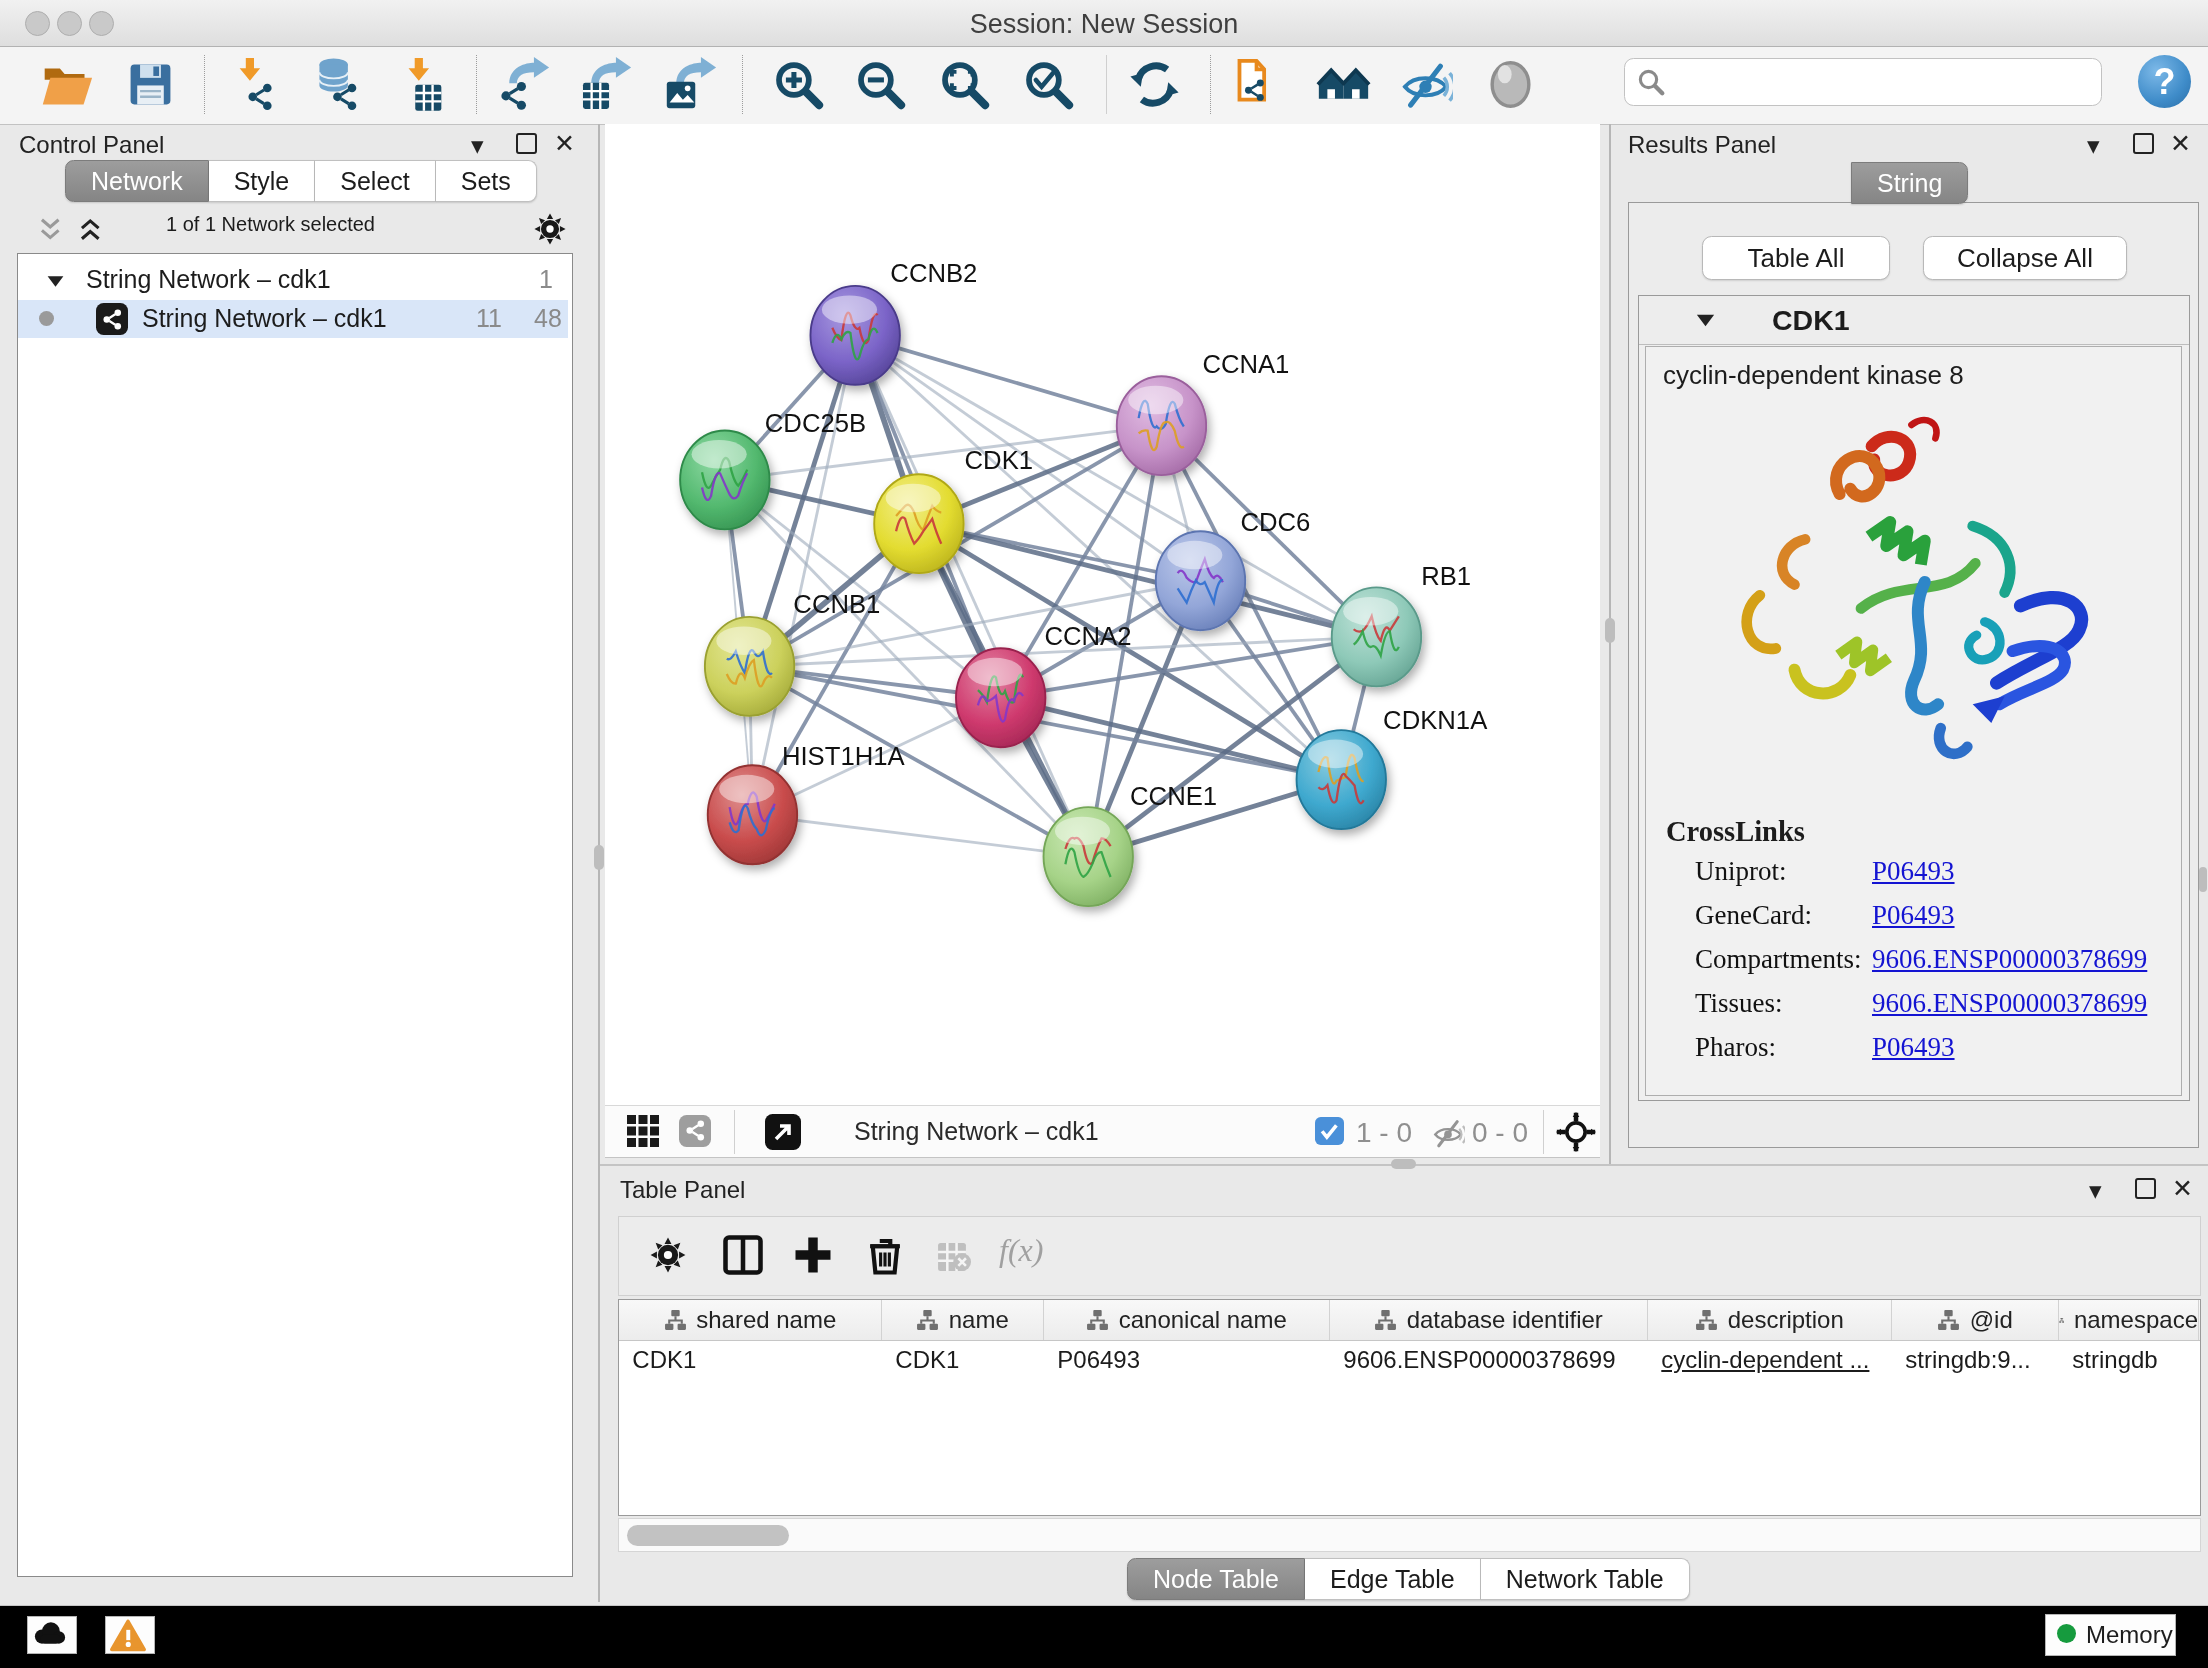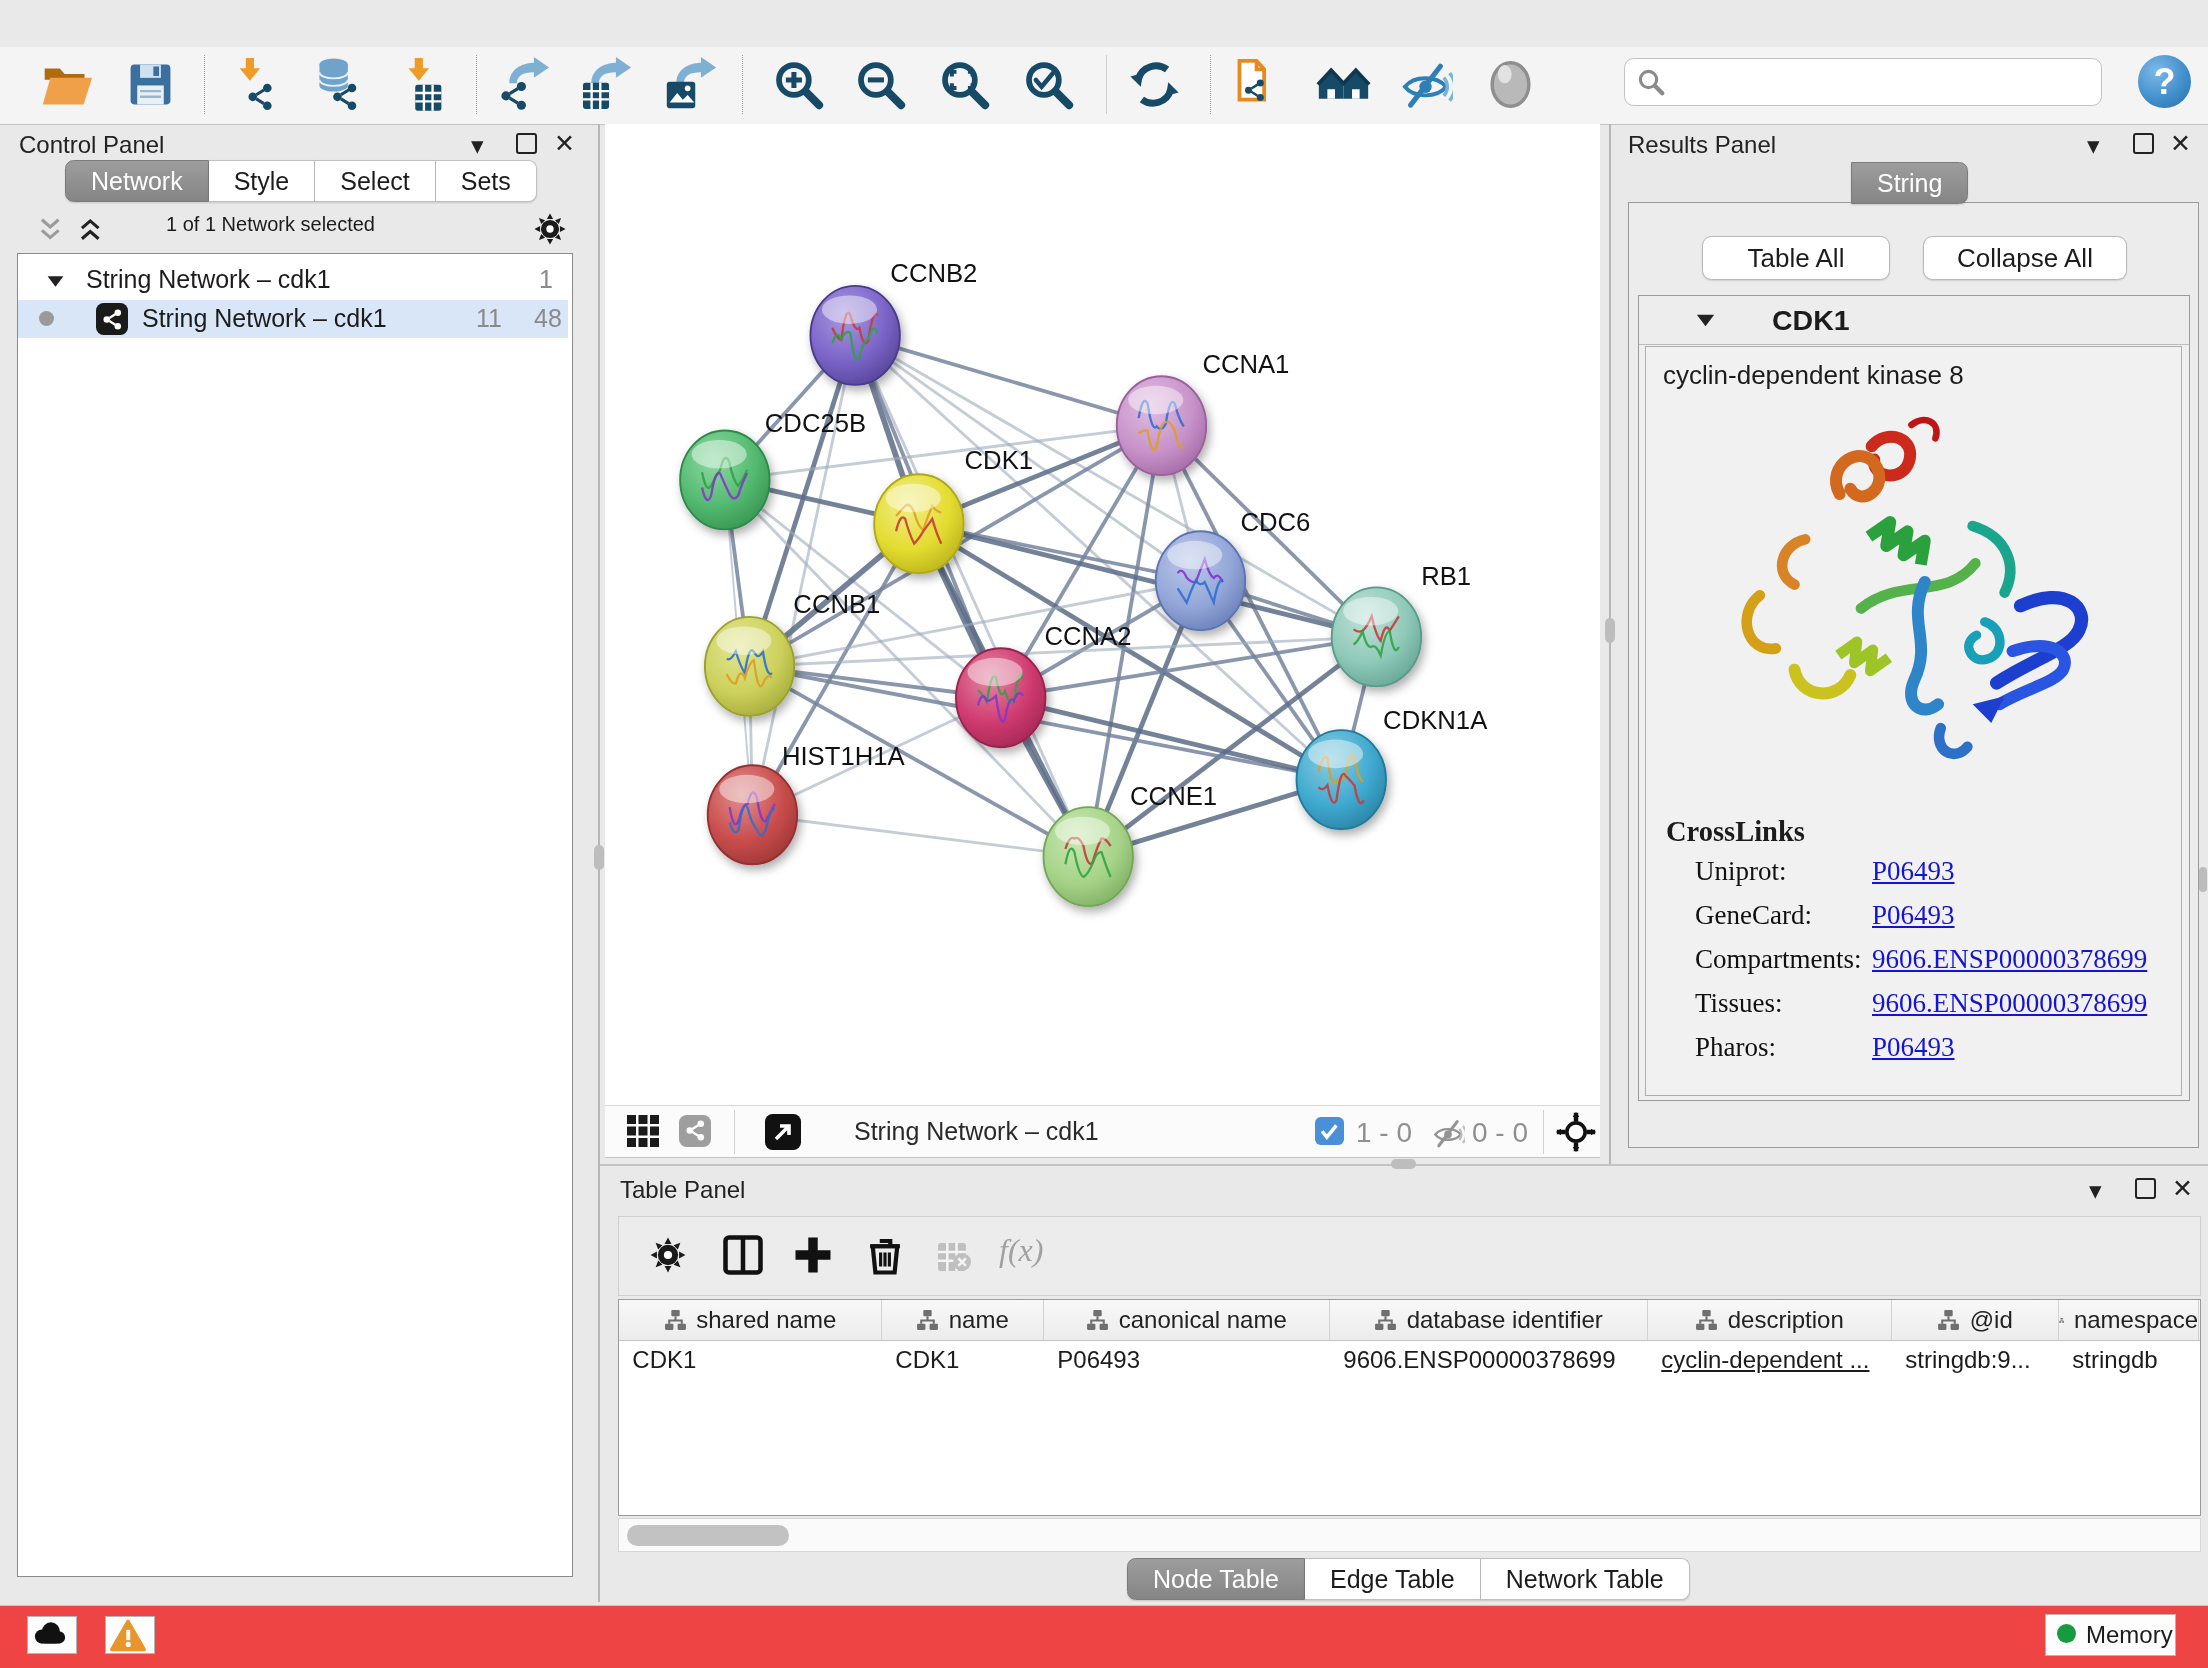--- a/index.html
+++ b/index.html
@@ -82,21 +82,21 @@
   .th{position:relative;height:40px;border-right:1px solid #d2d2d2;font-size:24px;color:#222;
       display:flex;align-items:center;justify-content:center;gap:9.5px;box-sizing:border-box;cursor:pointer;}
   .treeic{width:23px;height:23px;color:#6f6f6f;}
   .trow{display:flex;height:38px;}
   .td{height:38px;line-height:38px;padding-left:13.3px;font-size:24px;box-sizing:border-box;
       white-space:nowrap;overflow:hidden;}
   .hscroll{left:618px;top:1518px;width:1581px;height:32px;background:#fafafa;border:1px solid #d5d5d5;}
   .hthumb{position:absolute;left:7.6px;top:5.7px;width:162px;height:21px;border-radius:10.5px;background:#c2c2c2;cursor:pointer;}
 
   
-  .statusbar{left:0;top:1605px;width:2208px;height:63px;background:#ef4444;border-top:1.9px solid #c6c6c6;}
+  .statusbar{left:0;top:1605px;width:2208px;height:63px;background:#000000;border-top:1.9px solid #c6c6c6;}
   .sq-btn{position:absolute;top:9.5px;width:48px;height:36px;background:#fdfdfd;border:1.9px solid #b5b5b5;cursor:pointer;}
   .mem-btn{position:absolute;right:32px;top:7.6px;width:129px;height:40px;background:#fdfdfd;border:1.9px solid #b5b5b5;
            font-size:24px;cursor:pointer;}
   .mem-dot{position:absolute;left:11.4px;top:9.5px;width:19px;height:19px;border-radius:50%;background:#169b3e;}
   .mem-label{position:absolute;left:40px;top:6.7px;}
 </style>
 </head>
 <body>
 
 <svg width="0" height="0" style="position:absolute">
@@ -154,20 +154,26 @@
     <symbol id="sym-crosshair" viewBox="0 0 48 48">
       <circle cx="24" cy="24" r="11" fill="none" stroke="#111" stroke-width="4.4"></circle>
       <path d="M24 1v10M24 37v10M1 24h10M37 24h10" stroke="#111" stroke-width="5.4"></path>
       <path d="M24 0l4 6h-8zM24 48l-4-6h8zM0 24l6-4v8zM48 24l-6 4v-8z" fill="#111"></path>
     </symbol>
   </defs>
 </svg>
 
 <div class="window">
 
+  <div class="abs titlebar">
+    <span class="tlight" style="left:25px"></span>
+    <span class="tlight" style="left:57px"></span>
+    <span class="tlight" style="left:89px"></span>
+    <div class="title-text">Session: New Session</div>
+  </div>
 
   <div class="abs toolbar">
     <svg class="ticon" style="left:39px" viewBox="0 0 58 58">
       <path fill="#b06a10" d="M6 12h16l5 6h21v6H6z"></path>
       <path fill="#f0a048" d="M4 50 12 22h44l-9 28z"></path>
     </svg>
     <svg class="ticon" style="left:123px" viewBox="0 0 58 58">
       <rect x="8" y="8" width="42" height="42" rx="4" fill="#3a6f9f"></rect>
       <rect x="18" y="8" width="22" height="14" fill="#cfe0ee"></rect>
         <rect x="32" y="10" width="6" height="10" fill="#3a6f9f"></rect>

